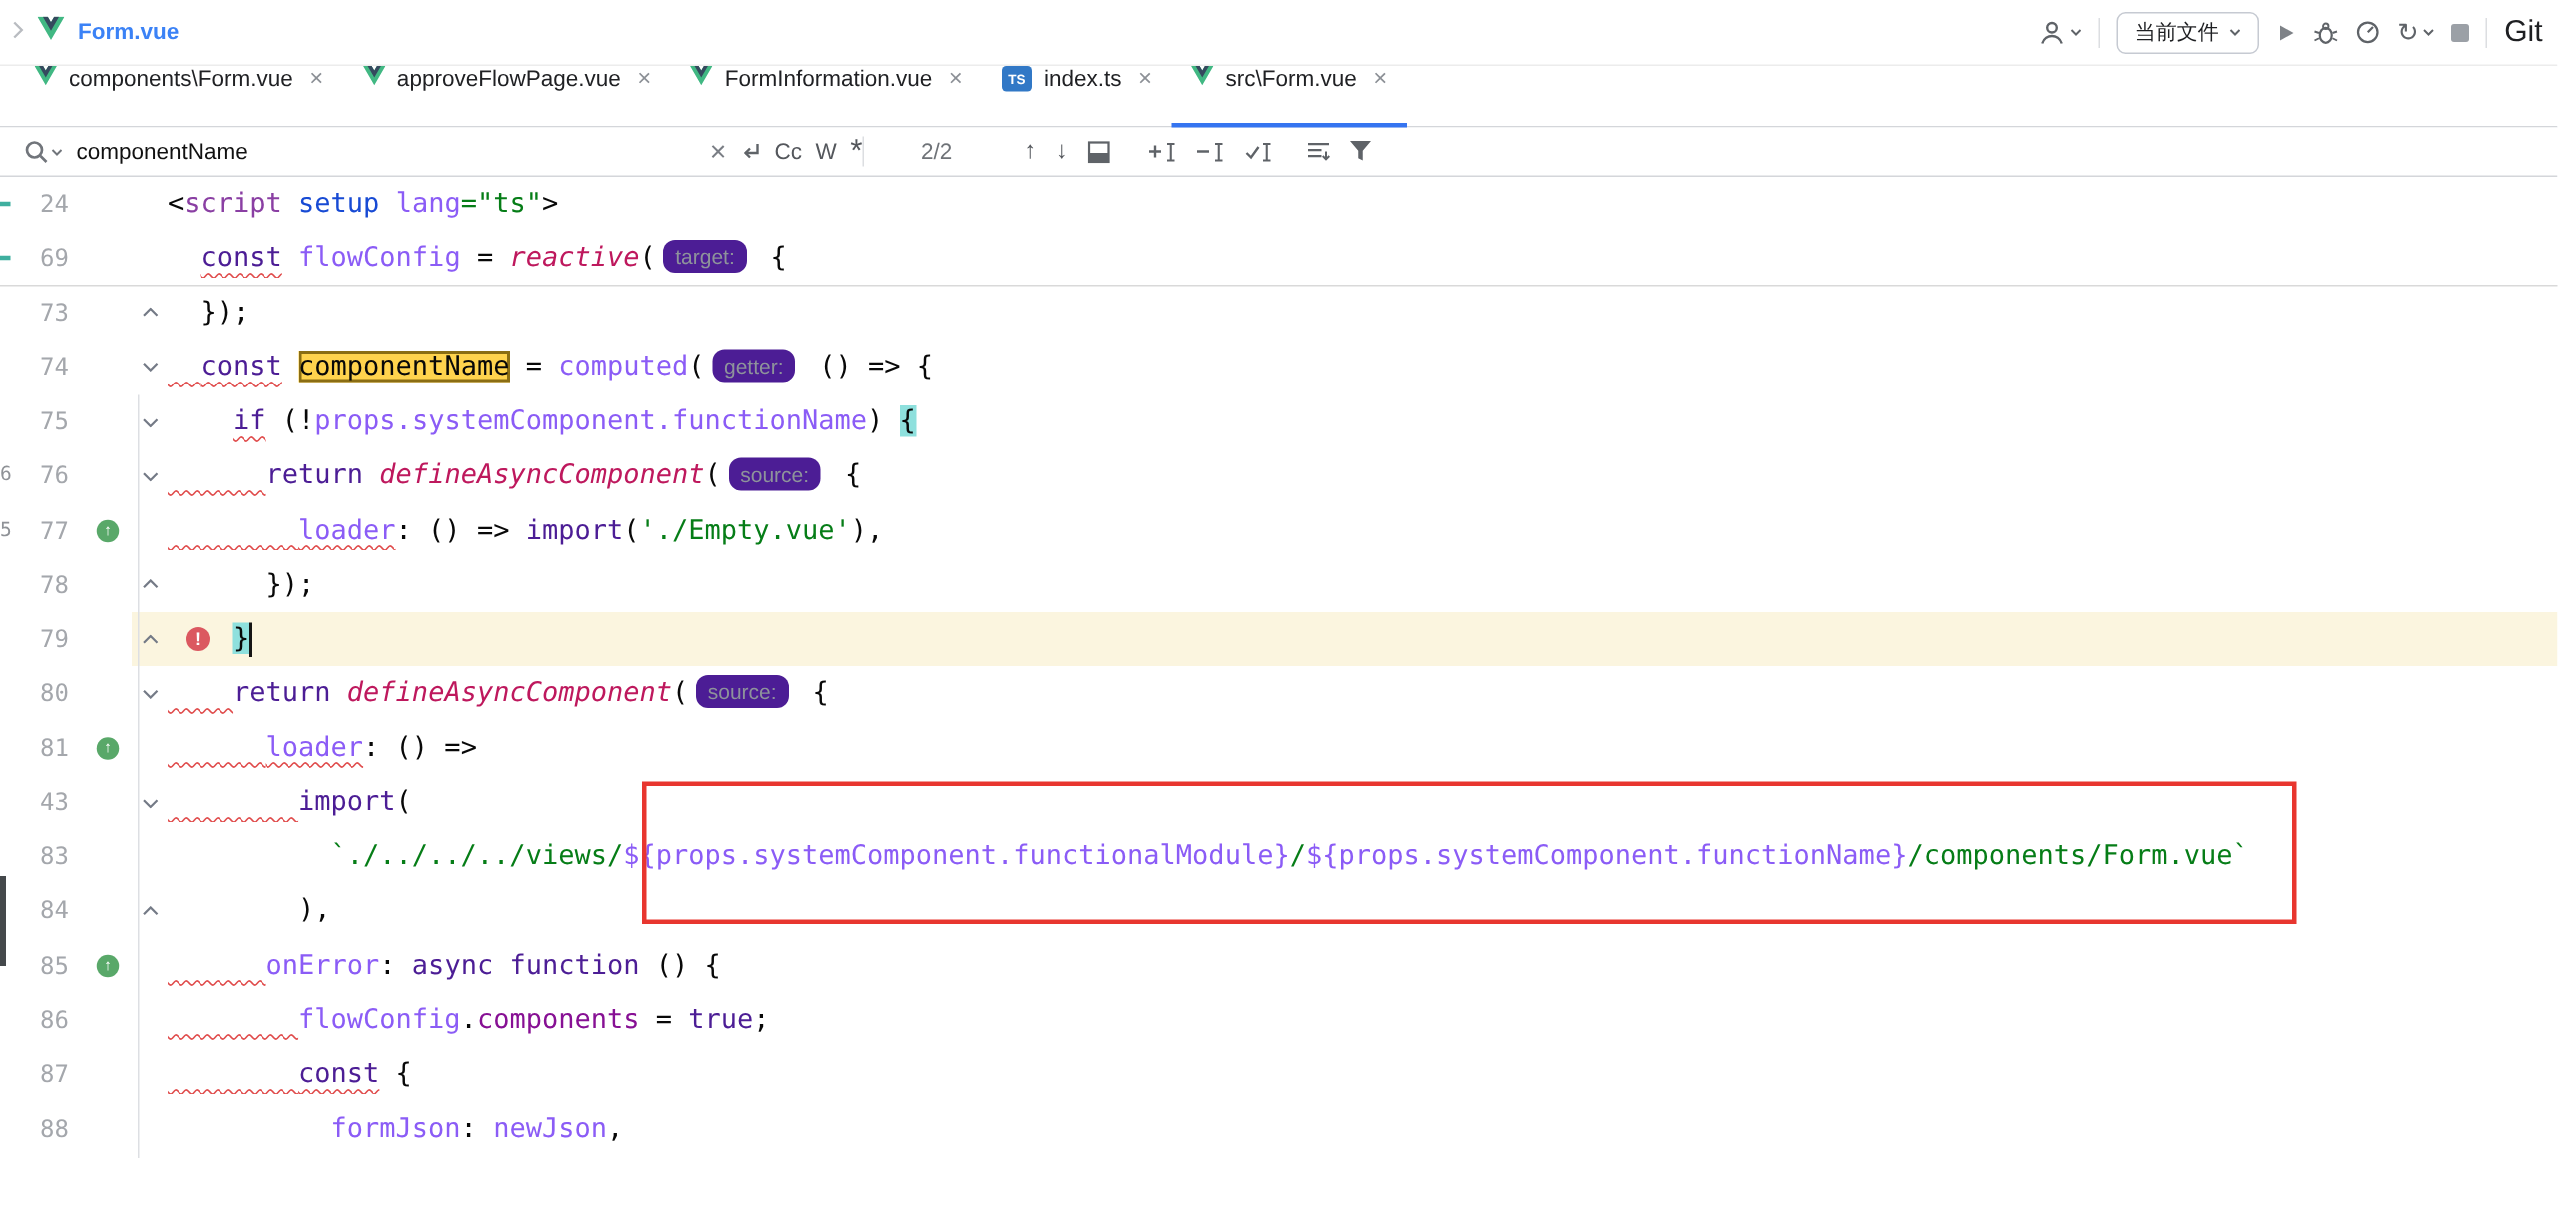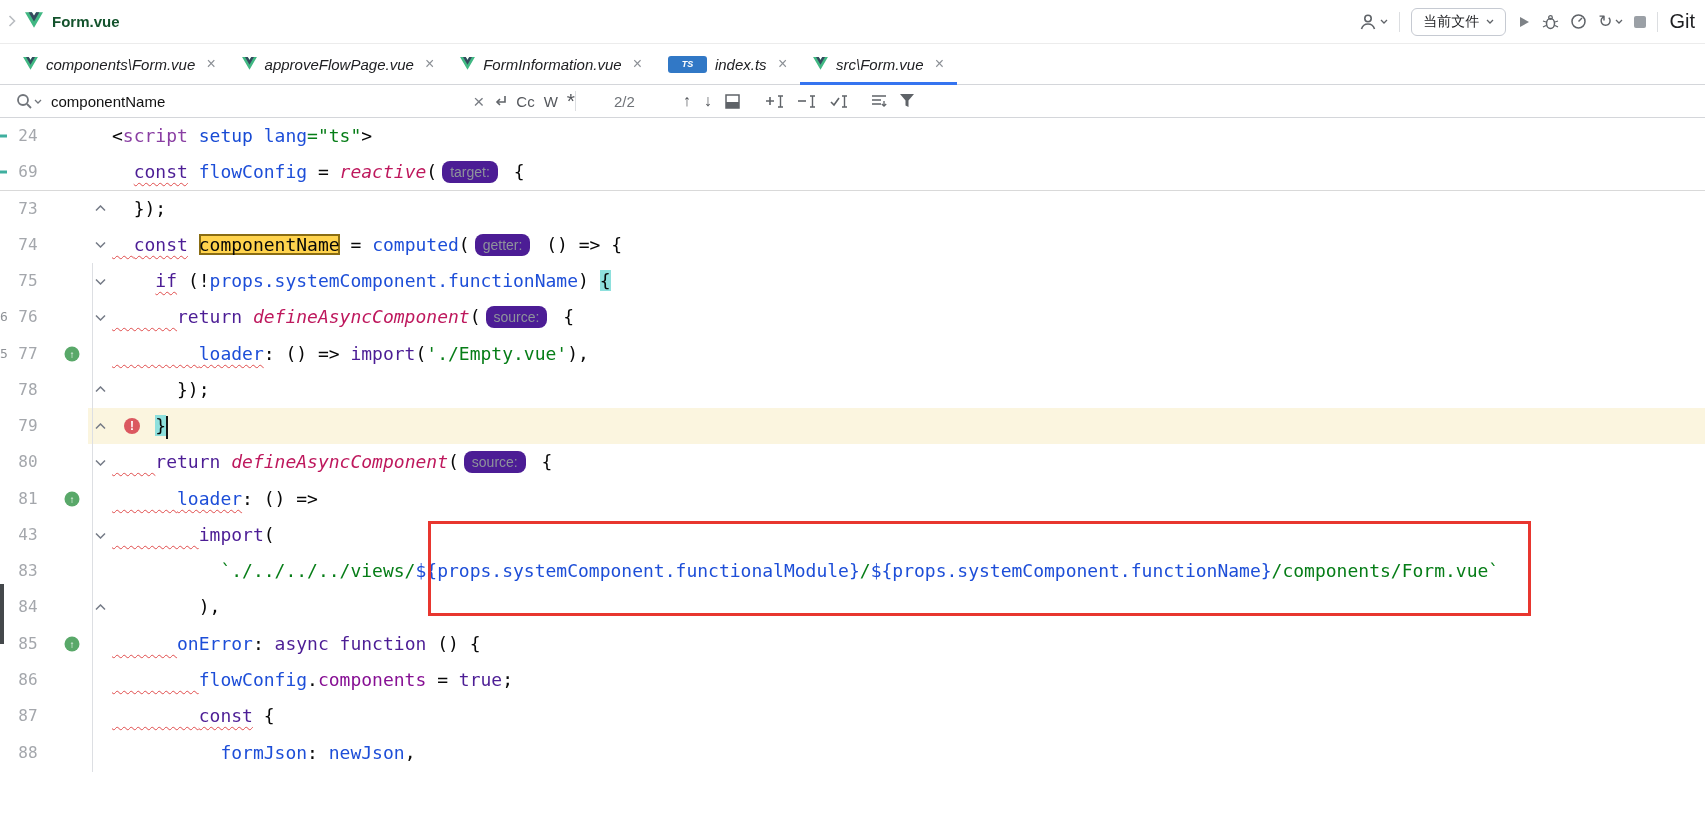--- a/index.html
+++ b/index.html
@@ -3,38 +3,38 @@
 <meta charset="utf-8">
 <style>
   * { box-sizing: border-box; margin: 0; padding: 0; }
   html,body { width:1705px; height:820px; overflow:hidden; background:#fff;
               font-family:"Liberation Sans", sans-serif; }
 
   
   .titlebar { height:44px; display:flex; align-items:center; padding:0 8px;
               border-bottom:1px solid #ECECEC; position:relative; background:#fff; }
   .tb-left { display:flex; align-items:center; gap:9px; }
-  .tb-title { font-size:15px; font-weight:bold; color:#14532d; }
+  .tb-title { font-size:15px; font-weight:bold; color:#3b82f6; }
   .tb-right { margin-left:auto; display:flex; align-items:center; gap:11px; padding-right:2px; }
   .runcfg { display:flex; align-items:center; gap:7px; border:1px solid #C6CAD2; border-radius:6px;
             height:28px; padding:0 11px; font-size:14px; color:#1E1F22; background:#fff; }
   .tb-div { width:1px; height:20px; background:#DCDEE1; }
   .icon-btn { display:flex; align-items:center; gap:3px; }
   .stop-sq { width:12px; height:12px; background:#9BA0A6; border-radius:2px; display:inline-block; }
   .rerun-glyph { font-size:17px; color:#5F6368; line-height:1; }
   .vcs-label { font-size:20px; color:#1E1F22; }
 
   
   .tabbar { height:41px; display:flex; align-items:stretch; border-bottom:1px solid #D4D6DA;
             padding-left:10px; background:#fff; }
-  .tab { display:flex; align-items:center; gap:8px; padding:0 13px; font-size:15px;
-         color:#202124; position:relative; white-space:nowrap;font-style:italic; }
+  .tab { display:flex; gap:8px; padding:0 13px; font-size:15px;
+         color:#202124; position:relative; white-space:nowrap; }
   .tab.active::after { content:""; position:absolute; left:0; right:0; bottom:-1px; height:3px; background:#3574F0; }
   .tab .x { color:#8C9096; font-size:16px; margin-left:3px; }
-  .ts-ic { width:39px; height:17px; background:#3178C6; color:#fff; border-radius:3px;
+  .ts-ic { width:20px; height:17px; background:#3178C6; color:#fff; border-radius:3px;
            font-size:9px; font-weight:bold; display:flex; align-items:center; justify-content:center; }
 
   
   .searchbar { height:33px; border-bottom:1px solid #D4D6DA; display:flex; align-items:center;
                font-size:15px; color:#3a3d42; background:#fff; }
   .sb-field { display:flex; align-items:center; width:575px; padding-left:16px; gap:9px; }
   .sb-query { color:#111; }
   .sb-spacer { flex:1; }
   .sb-el { color:#5C6066; display:flex; align-items:center; }
   .sb-clear { font-size:19px; color:#7A7E85; line-height:1; }
@@ -45,32 +45,32 @@
   .sb-arrow { font-size:16px; color:#54575C; }
   .sb-group { display:flex; align-items:center; gap:13px; }
 
   
   .editor { position:relative; background:#fff; }
   .code-row { display:flex; height:36.28px; position:relative; }
   .edge { width:10px; position:relative; }
   .edge-num { font:13px/36.28px "DejaVu Sans Mono", monospace; color:#8F9297; overflow:hidden; }
   .edge-tick { position:absolute; left:0; top:50%; transform:translateY(-50%);
                width:7px; height:3px; background:#3FAF9F; }
-  .lnum { width:36px; text-align:center; font:16px/36.28px "DejaVu Sans Mono", monospace; color:#A4A7AC; }
+  .lnum { width:36px; text-align:right; font:16px/36.28px "DejaVu Sans Mono", monospace; color:#A4A7AC; }
   .gicon { width:42px; position:relative; }
   .impl-icon { position:absolute; left:26px; top:50%; transform:translate(-50%,-50%);
                width:15px; height:15px; border-radius:50%; background:#59A869; color:#fff;
                font:bold 10px/15px "Liberation Sans", sans-serif; text-align:center; }
   .gfold { width:24px; display:flex; align-items:center; justify-content:center; }
   .gcode { flex:1; font:18px/36.28px "DejaVu Sans Mono", monospace; white-space:pre;
            position:relative; color:#080808; }
   .current .gfold, .current .gcode { background:#FBF5DF; }
 
   .c-kw  { color:#4c1d95; }
-  .c-id  { color:#1d4ed8; }
+  .c-id  { color:#8b5cf6; }
   .c-fn  { color:#be185d; font-style:italic; }
   .c-txt { color:#080808; }
   .c-str { color:#067D17; }
   .c-prop{ color:#871094; }
   .c-tag { color:#8A3FA3; }
   .c-attr{ color:#174AD4; }
   .w { text-decoration-line:underline; text-decoration-style:wavy;
        text-decoration-color:#E04B4B; text-decoration-thickness:1px; text-underline-offset:4px; }
   .b { background:#8EE0DD; }
   .s { background:#FFD34D; box-shadow:inset 0 0 0 2px #8A6D13; }

